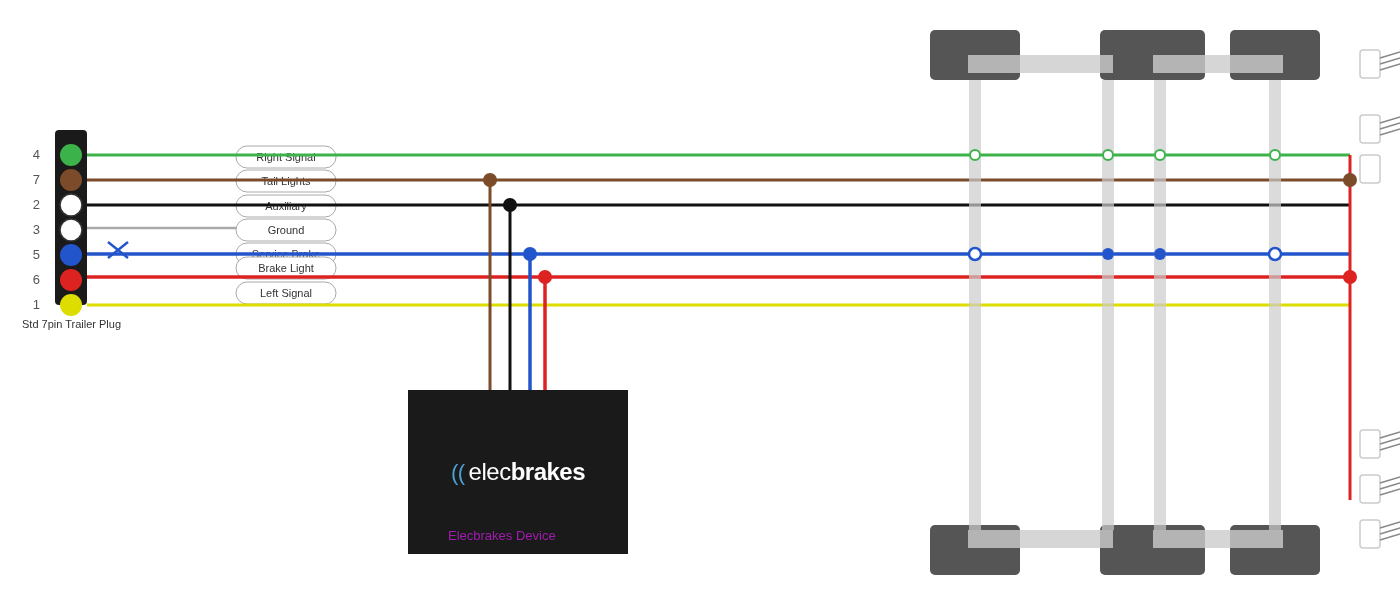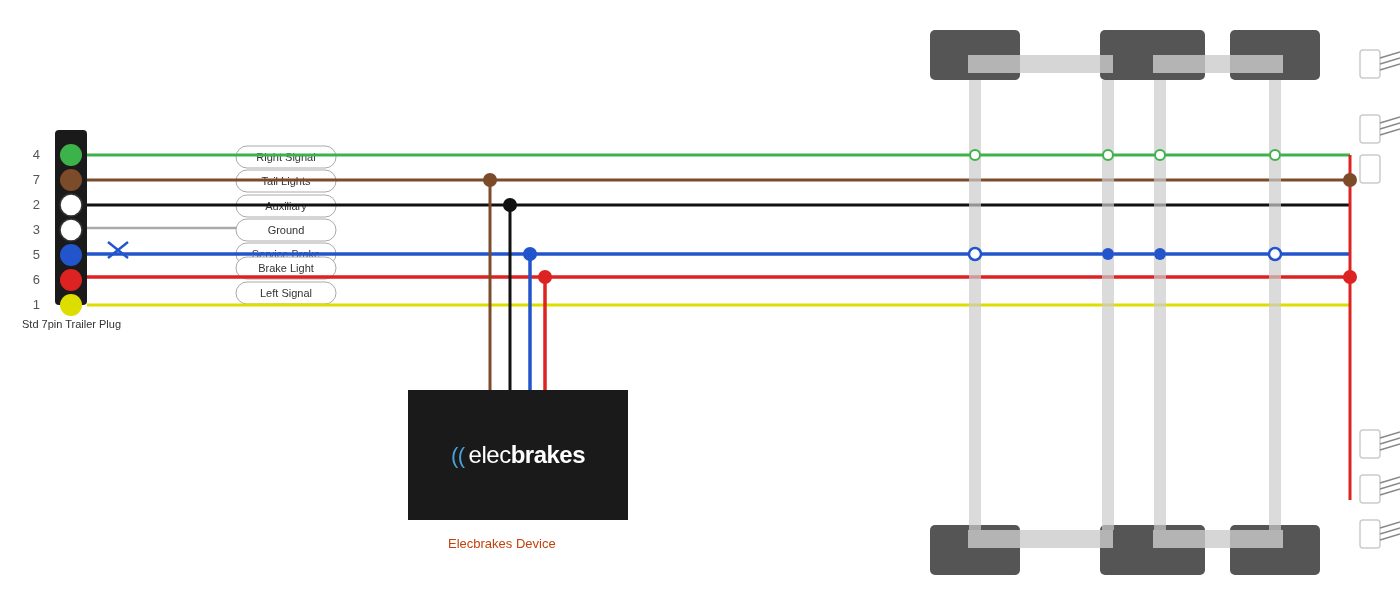--- a/index.html
+++ b/index.html
@@ -20,21 +20,21 @@
       position: absolute;
       top: 0; left: 0;
       width: 1400px;
       height: 609px;
     }
     .elecbrakes-box {
       position: absolute;
       left: 408px;
       top: 390px;
       width: 220px;
-      height: 130px;
+      height: 164px;
       background: #1a1a1a;
       display: flex;
       align-items: center;
       justify-content: center;
     }
     .elecbrakes-logo {
       color: white;
       font-size: 24px;
       font-weight: 300;
       letter-spacing: -0.5px;
@@ -45,23 +45,22 @@
     .wave-icon {
       color: #4a9fd4;
       margin-right: 4px;
       font-size: 22px;
     }
     .label-elecbrakes {
       position: absolute;
       left: 448px;
       top: 528px;
       font-size: 13px;
-      color: #c2410c;
+      color: #a21caf;
       text-align: center;
-      margin-top: 8px;
     }
     .label-trailer-plug {
       position: absolute;
       left: 22px;
       top: 318px;
       font-size: 11px;
       color: #333;
     }
   </style>
 </head>

